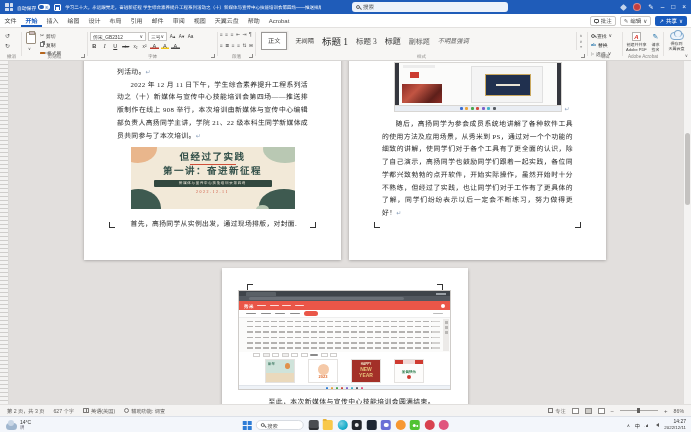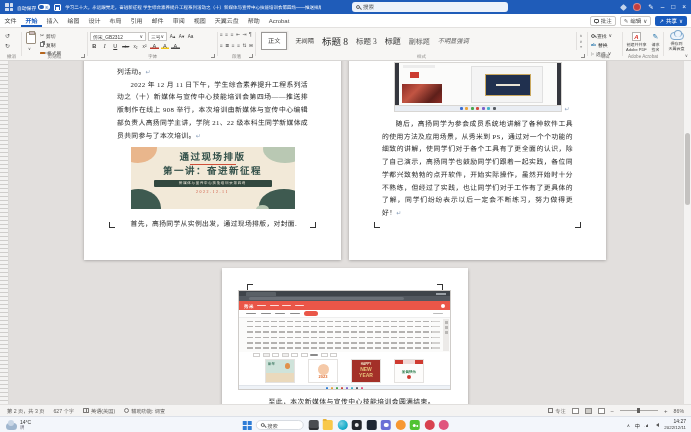--- a/index.html
+++ b/index.html
@@ -364,21 +364,21 @@
     </div>
     <div class="glabel">段落</div>
     <span class="lnch"></span>
   </div>
   <span class="gsep" style="left:255px"></span>
 
   <div class="grp g-sty">
     <div class="sty-flex">
       <span class="s-box s1">正文</span>
       <span class="s1">无间隔</span>
-      <span class="s2">标题 8</span>
+      <span class="s2">标题 1</span>
       <span class="s3">标题 3</span>
       <span class="s4">标题</span>
       <span class="s5">副标题</span>
       <span class="s6">不明显强调</span>
     </div>
     <div class="sty-arrows">
       <span>∧</span>
       <span>∨</span>
       <span>≡</span>
     </div>
@@ -446,21 +446,21 @@
     <div class="pc" style="top:170px">
       <p class="para pmark">列活动。</p>
       <p class="para ind pmark">2022 年 12 月 11 日下午，学生综合素养提升工程系列活动之（十）新媒体与宣传中心技能培训会第四场——推送排版制作在线上 908 举行，本次培训由新媒体与宣传中心编辑部负责人高扬同学主讲，学院 21、22 级本科生同学新媒体成员共同参与了本次培训。</p>
       <div class="poster">
         <span class="bo bo1"></span>
         <span class="bo bo2"></span>
         <span class="bo bo3"></span>
         <span class="bo bo4"></span>
         <span class="bo bo5"></span>
         <div class="ptxt">
-          <span>通过现场排版</span>
+          <span>但经过了实践</span>
           <span class="pline"></span>
           <span>第一讲：奋进新征程</span>
         </div>
         <div class="pbanner">新媒体与宣传中心技能培训会第四场</div>
         <div class="pdate">2022.12.11</div>
 
       </div>
       <p class="para ind">首先，高扬同学从实例出发，通过现场排版，对封面.</p>
     </div>
   </div>

